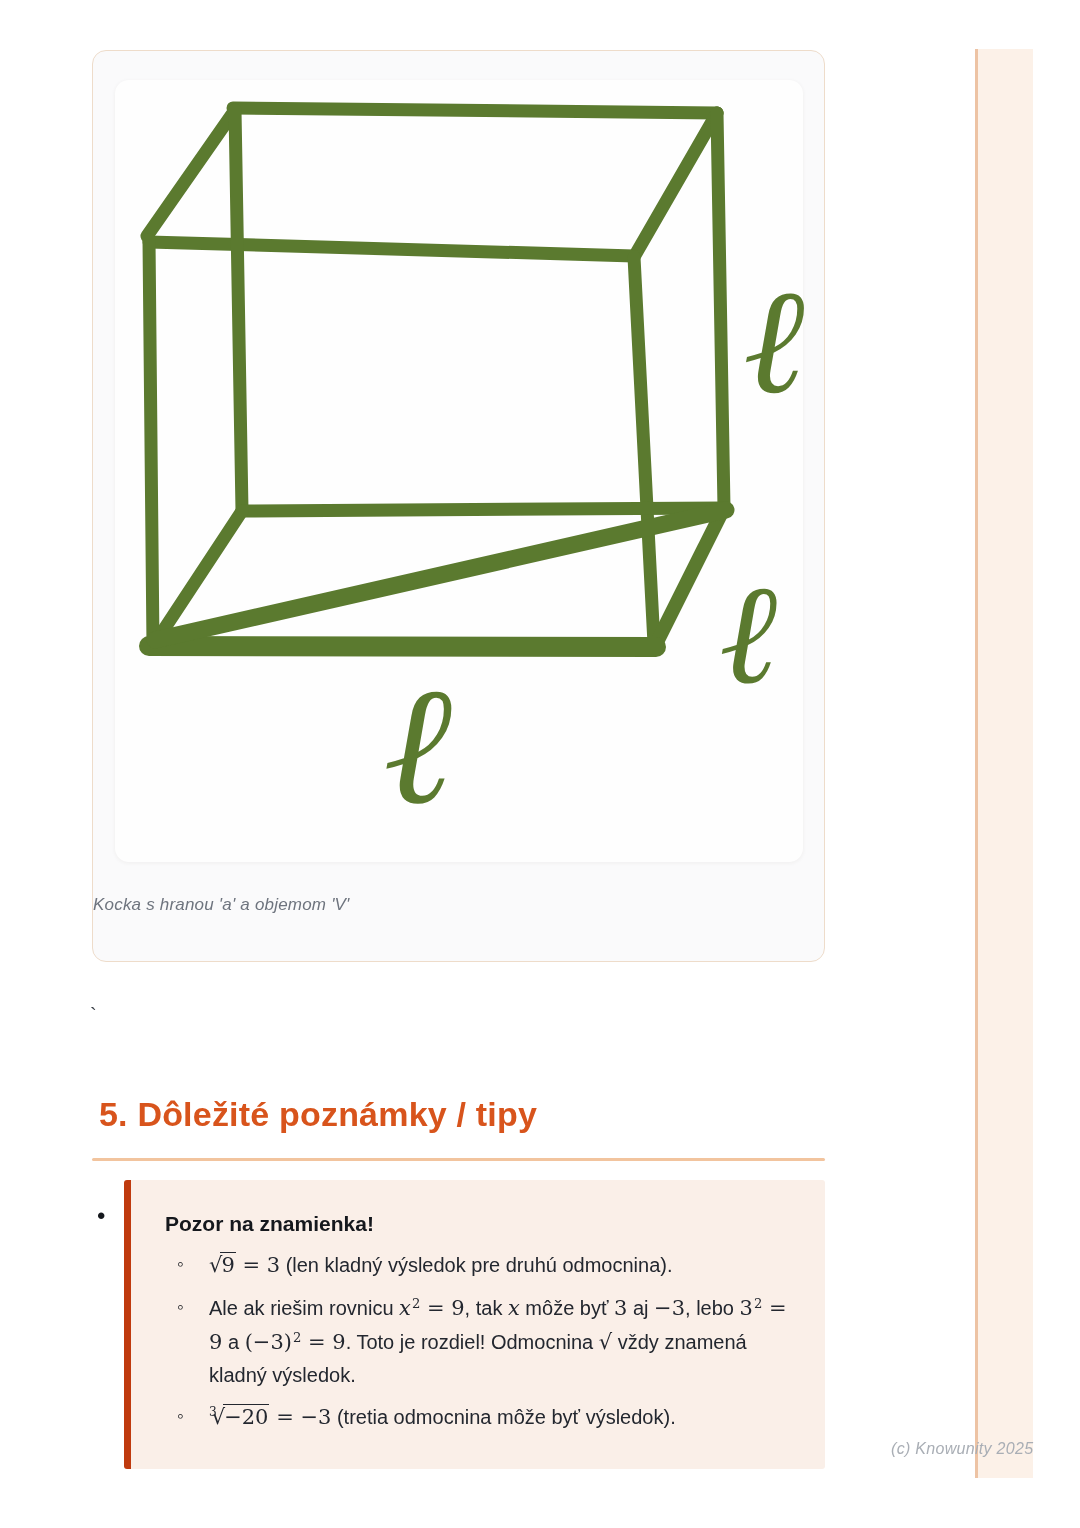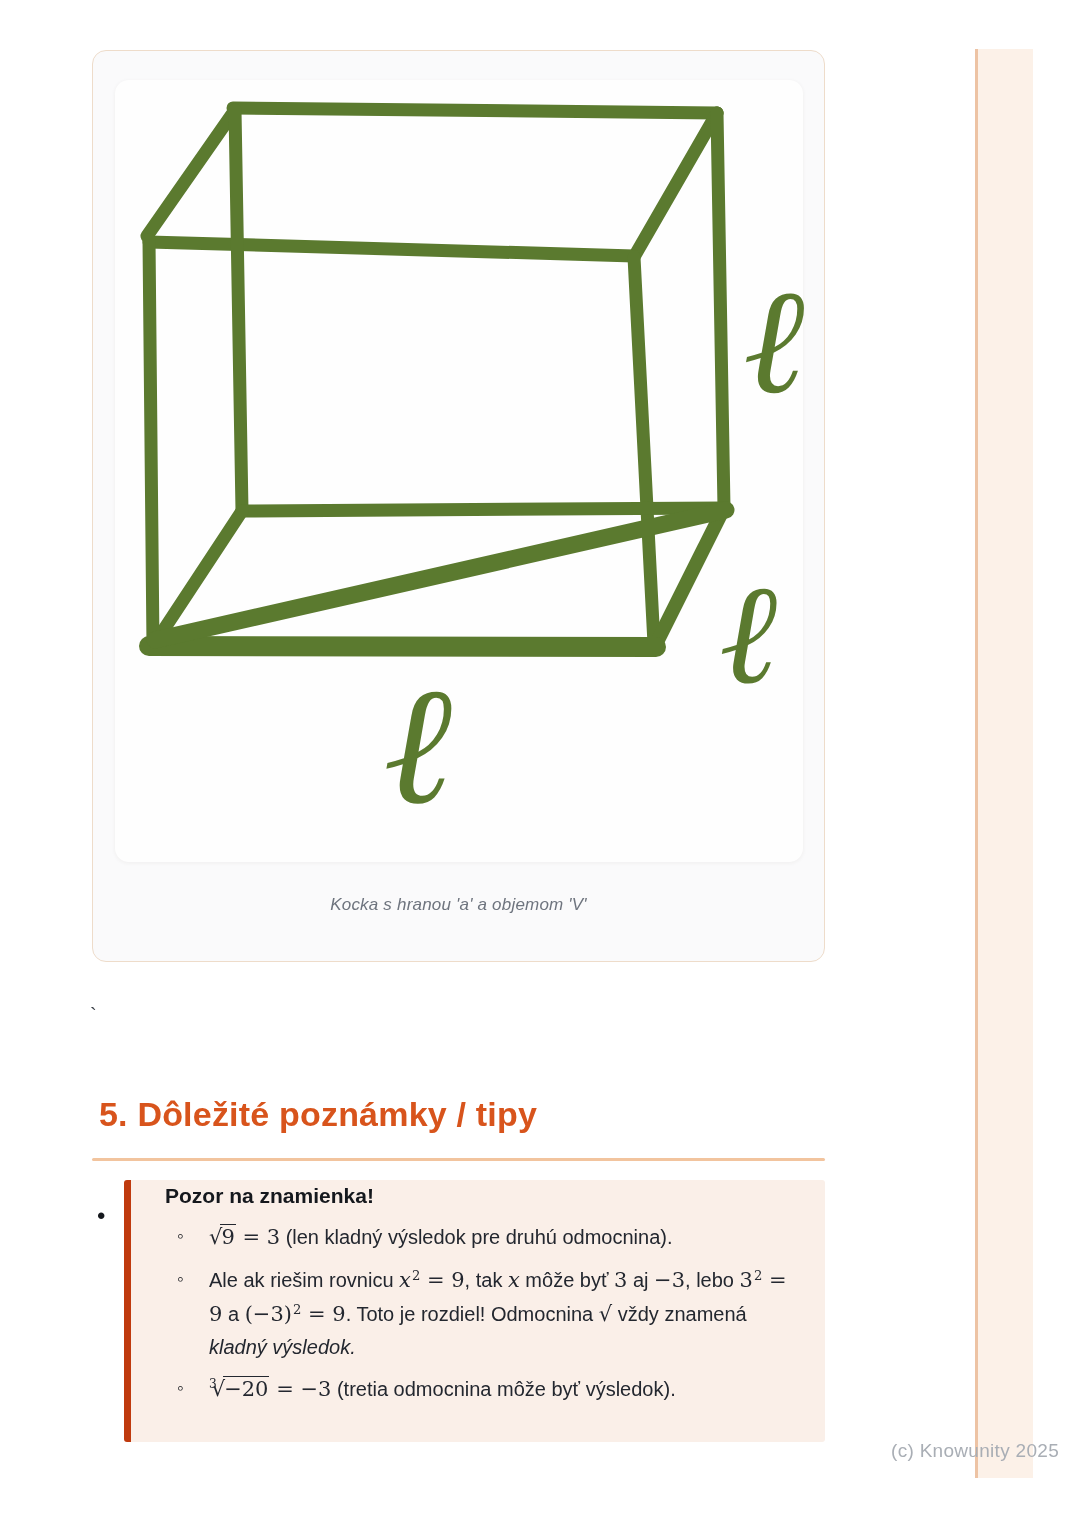--- a/index.html
+++ b/index.html
@@ -30,61 +30,61 @@
   }
   figure{margin:0;}
   .figure-image svg{display:block;overflow:visible;}
   .ce{stroke:var(--cube-green);stroke-width:13;stroke-linecap:round;fill:none;}
   .ce.w14{stroke-width:14;} .ce.w17{stroke-width:17;} .ce.w20{stroke-width:20;}
   .cube-label{
     font-family:"DejaVu Serif",serif;font-style:italic;
     fill:var(--cube-green);
   }
   .figure-caption{
-    margin-top:33px;text-align:center;font-style:italic;font-size:17px;
+    margin-top:33px;text-align:left;font-style:italic;font-size:17px;
     color:var(--caption);letter-spacing:.2px;
   }
   
   .stray{position:absolute;left:90px;top:1004px;font-size:20px;color:#3a3f47;}
   .section-heading{
     position:absolute;left:92px;top:1088px;margin:7px;
     font-size:34px;font-weight:700;color:var(--accent);letter-spacing:.2px;
   }
   .heading-rule{
     position:absolute;left:92px;top:1158px;width:733px;height:3px;
     background:var(--rule);border-radius:2px;
   }
   .note-bullet{position:absolute;left:97px;top:1202px;font-size:24px;color:#15181d;}
   
   .callout{
     position:absolute;left:124px;top:1180px;width:701px;min-height:262px;
     background:var(--callout-bg);border-left:7px solid var(--callout-bar);
-    border-radius:3px;padding:4px 28px 26px 34px;z-index:2;
+    border-radius:3px;padding:32px 28px 26px 34px;z-index:2;
   }
   .callout-title{font-weight:700;font-size:21px;color:#15181d;margin-bottom:12px;}
   .callout-list{list-style:none;margin:0;padding:0;font-size:20px;line-height:1.62;}
   .callout-list li{position:relative;padding-left:44px;margin:9px 0;}
   .li-marker{position:absolute;left:12px;top:1px;font-size:19px;color:#15181d;}
   .seg-math,.seg-mathvar,.seg-radical{font-family:"DejaVu Serif",serif;font-size:1.05em;}
   .seg-mathvar{font-style:italic;}
-  .seg-italic{font-style:italic;}
+  .seg-italic{}
   .seg-sup{
     font-family:"DejaVu Serif",serif;font-size:0.66em;
     vertical-align:0.55em;margin-left:1px;
   }
   .rad-index{font-size:0.58em;vertical-align:0.7em;margin-right:-5px;}
   .rad-sign{letter-spacing:-1px;}
   .radicand{
     display:inline-block;border-top:1.7px solid currentColor;
     padding:0 1px 0 1px;margin-left:-1px;line-height:1.2;
   }
   
   .footer{
     position:absolute;left:891px;top:1440px;z-index:3;
-    font-size:19px;color:var(--footer);letter-spacing:.3px;
+    font-size:16px;color:var(--footer);letter-spacing:.3px;font-style:italic;
   }
 </style>
 </head>
 <body>
 
 <main>
 
   <aside class="edge-strip"></aside>
 
   <section class="figure-card">

